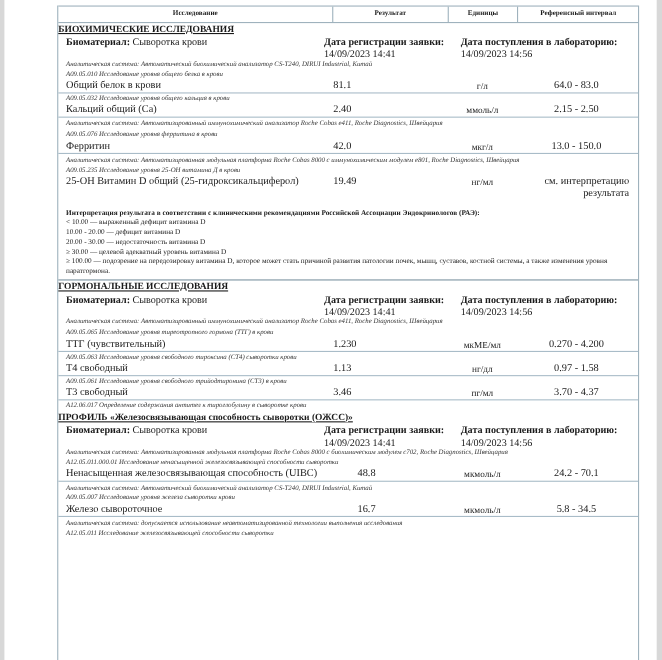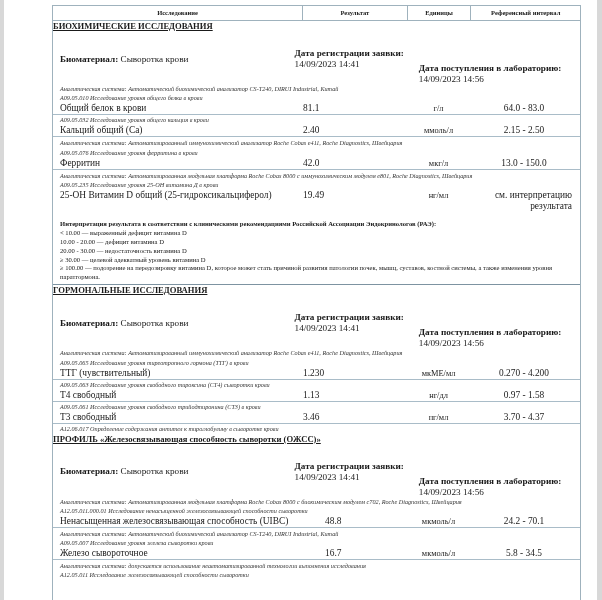--- a/index.html
+++ b/index.html
@@ -20,25 +20,25 @@
   }
   .hdr div { text-align:center; border-right:1px solid #9fb2bd; }
   .hdr div:last-child { border-right:none; }
   .c1 { width:250px; } .c2 { width:104px; } .c3 { width:63px; } .c4 { width:109px; }
 
   .sec-title {
     text-align:left; font-weight:bold; font-size:8.6px; text-decoration:underline;
     line-height:11px; height:11px;
   }
   .bio {
-    display:flex; font-size:9.2px; line-height:11px; padding-left:7px; margin-top:1px;align-items:center;
+    display:flex; font-size:9.2px; line-height:11px; padding-left:7px; margin-top:1px;
   }
   .bio .b1 { width:222px; }
   .bio .b2 { width:131px;margin-left:24px; }
-  .bio .b3 { width:170px;margin-top:30px; }
+  .bio .b3 { width:170px; }
   .bold { font-weight:bold; }
   .sys { font-style:italic; font-size:6.2px; line-height:8.3px; padding-left:7px; color:#333; }
   .code { font-style:italic; font-size:6.2px; line-height:10px; padding-left:7px; color:#333; }
   .row {
     display:flex; font-size:9.4px; line-height:11px; padding-left:7px;
     border-bottom:1px solid #a9bcc8;
   }
   .row .r1 { width:243px; }
   .row .r2 { width:104px; text-align:left; }
   .row .r3 { width:63px; text-align:center; font-size:8.4px; }

